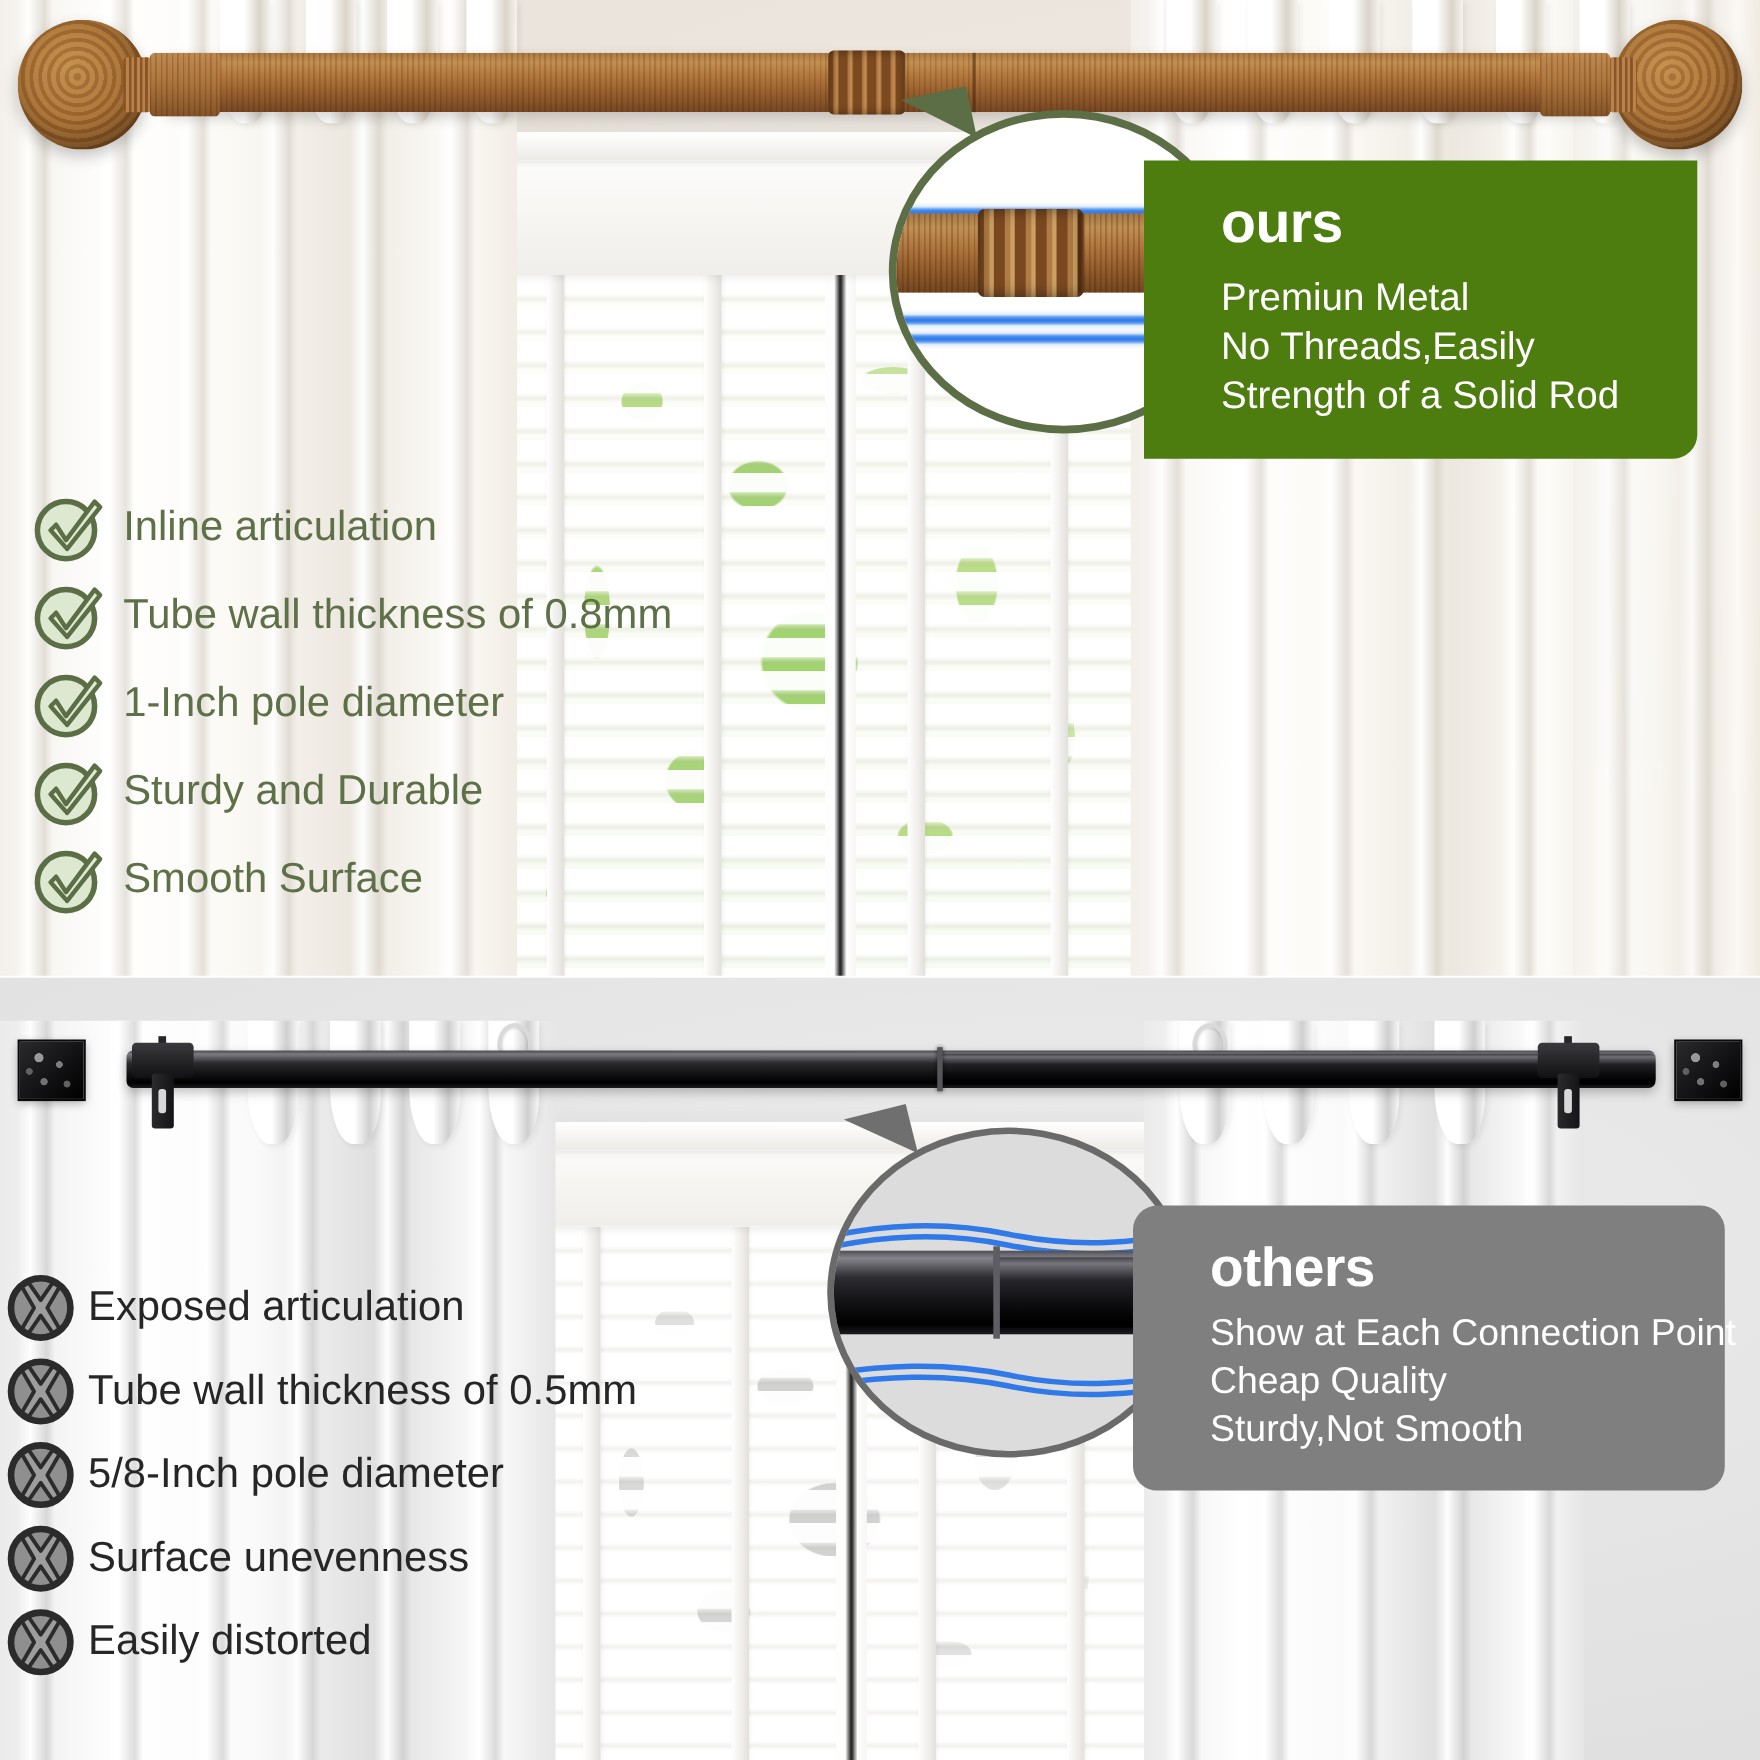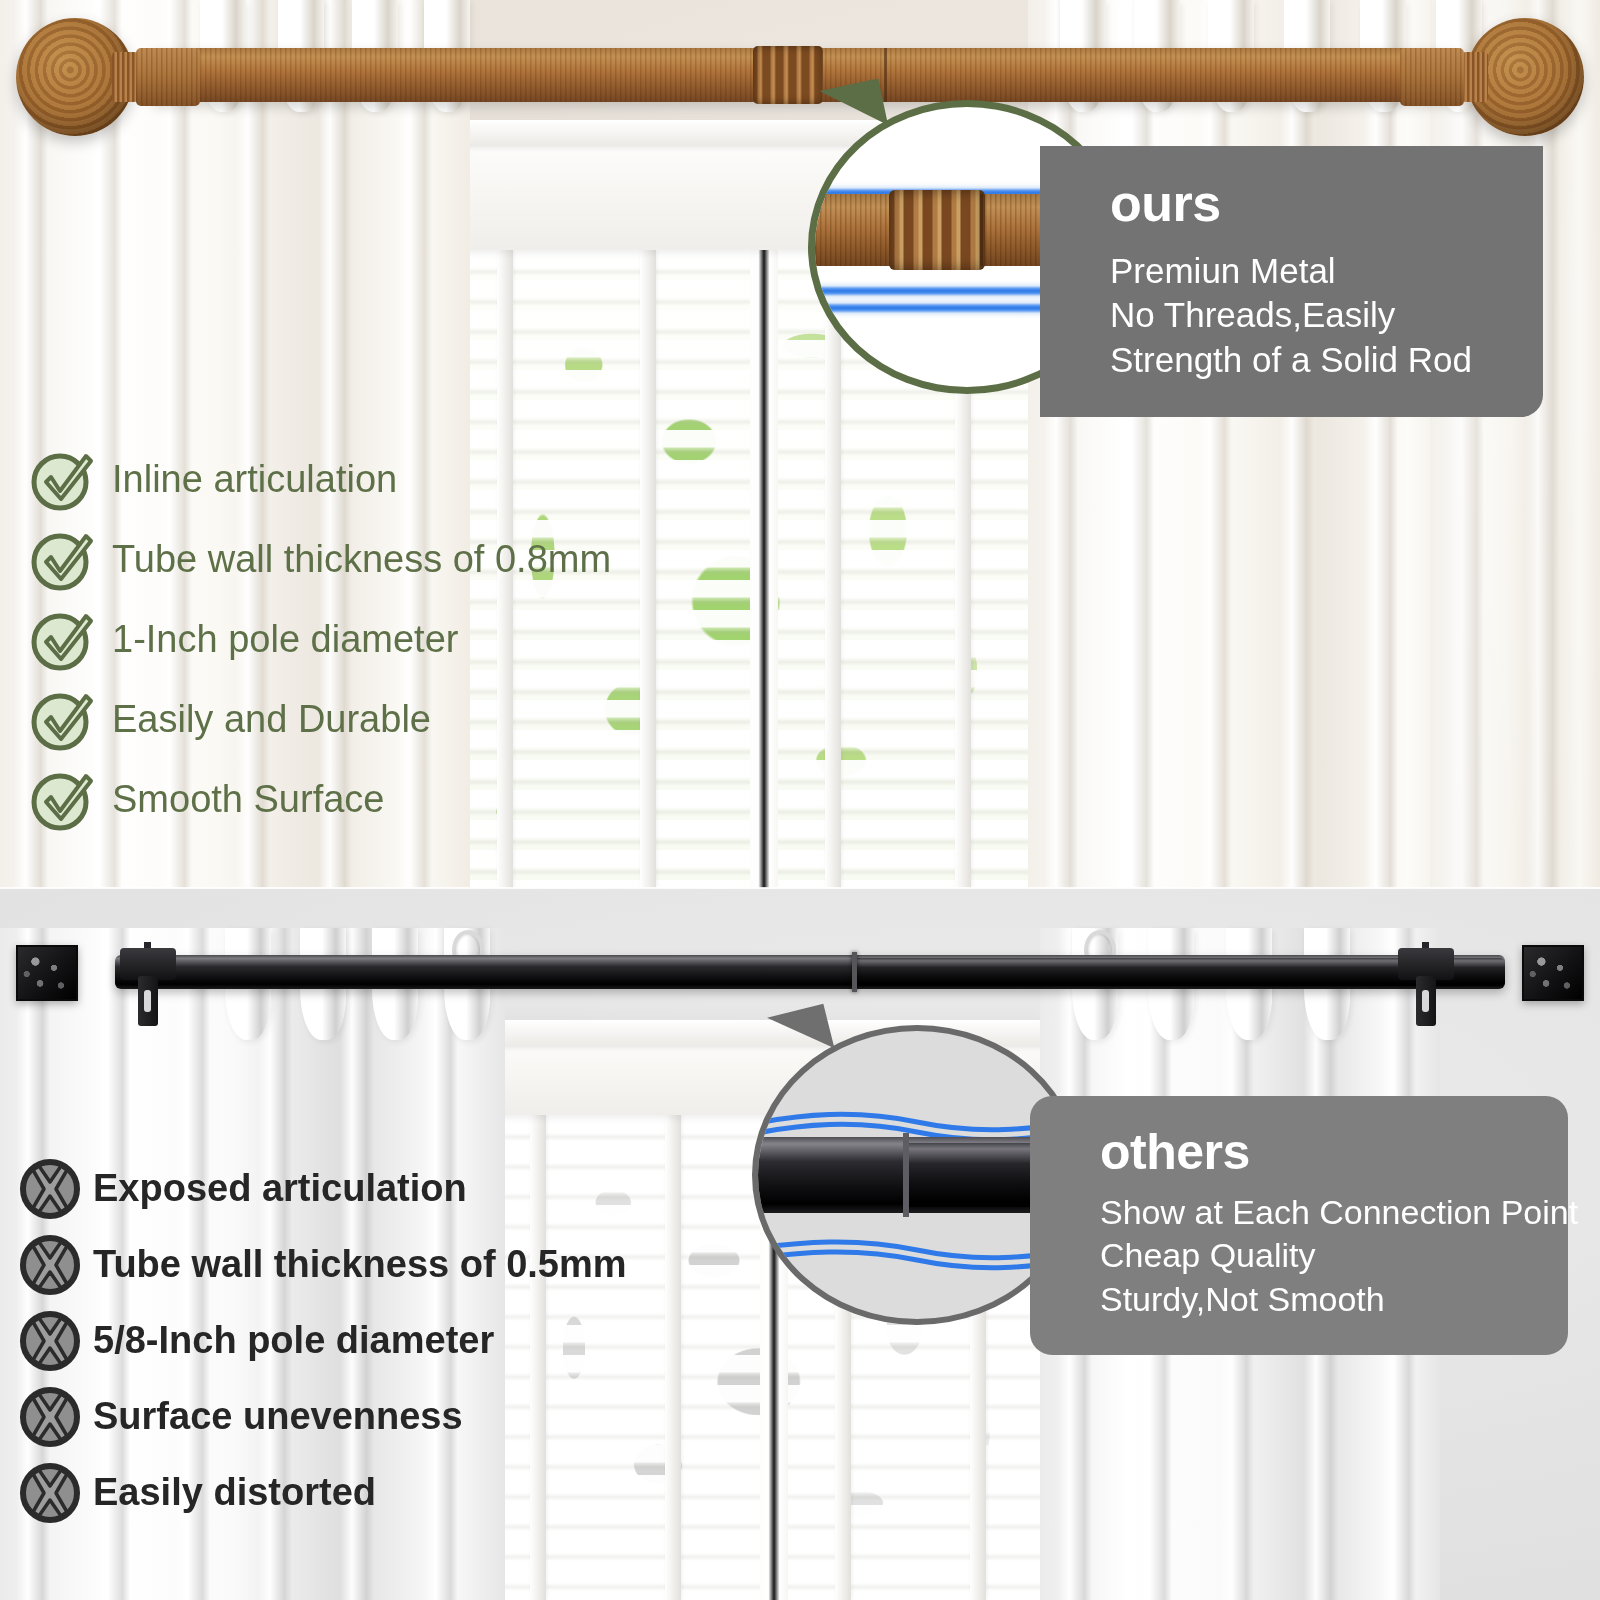--- a/index.html
+++ b/index.html
@@ -345,21 +345,21 @@
   }
 
   
   .callout {
     position:absolute;
     padding:30px 42px 34px 70px;
     color:#ffffff;
   }
   .callout-ours {
     left:1040px; top:146px; width:503px;
-    background:#737373;
+    background:#4d7c0f;
     border-radius:0 0 22px 0;
   }
   .callout-others {
     left:1030px; top:1096px; width:538px;
     background:#7f7f7f;
     border-radius:22px 22px 22px 22px;
   }
   .callout h2 {
     font-size:52px; font-weight:bold; line-height:1.05;
     margin-bottom:18px; letter-spacing:-.5px;
@@ -367,21 +367,21 @@
   .callout-others h2 { font-size:50px; margin-bottom:12px; }
   .callout .line {
     font-size:35px; line-height:1.28; font-weight:400;
     white-space:nowrap;
   }
   .callout-others .line { font-size:34px; }
 
   
   .features { position:absolute; z-index:6; }
   .features-ours   { left:30px; top:448px; }
-  .features-others { left:19px; top:1158px;font-weight:bold; }
+  .features-others { left:6px; top:1158px; }
   .feat-row {
     display:flex; align-items:center;
     margin-bottom:16px;
   }
   .features-others .feat-row { margin-bottom:14px; }
   .feat-label {
     font-size:38px; line-height:1.05;
     white-space:nowrap;
   }
   .features-ours .feat-label { color:#5e7048; margin-left:18px; }
@@ -519,21 +519,21 @@
         </span>
         <span class="feat-label">1-Inch pole diameter</span>
       </div>
       <div class="feat-row">
         <span class="icon-check">
           <svg viewBox="0 0 64 64">
             <circle cx="30" cy="34" r="26" fill="#dde8d0" stroke="#5c6e46" stroke-width="5"></circle>
             <path d="M16 34 L21 29 L30 43 L56 8 L61 13 L31 51 Z" fill="#dde8d0" stroke="#5c6e46" stroke-width="4" stroke-linejoin="round"></path>
           </svg>
         </span>
-        <span class="feat-label">Easily and Durable</span>
+        <span class="feat-label">Sturdy and Durable</span>
       </div>
       <div class="feat-row">
         <span class="icon-check">
           <svg viewBox="0 0 64 64">
             <circle cx="30" cy="34" r="26" fill="#dde8d0" stroke="#5c6e46" stroke-width="5"></circle>
             <path d="M16 34 L21 29 L30 43 L56 8 L61 13 L31 51 Z" fill="#dde8d0" stroke="#5c6e46" stroke-width="4" stroke-linejoin="round"></path>
           </svg>
         </span>
         <span class="feat-label">Smooth Surface</span>
       </div>

